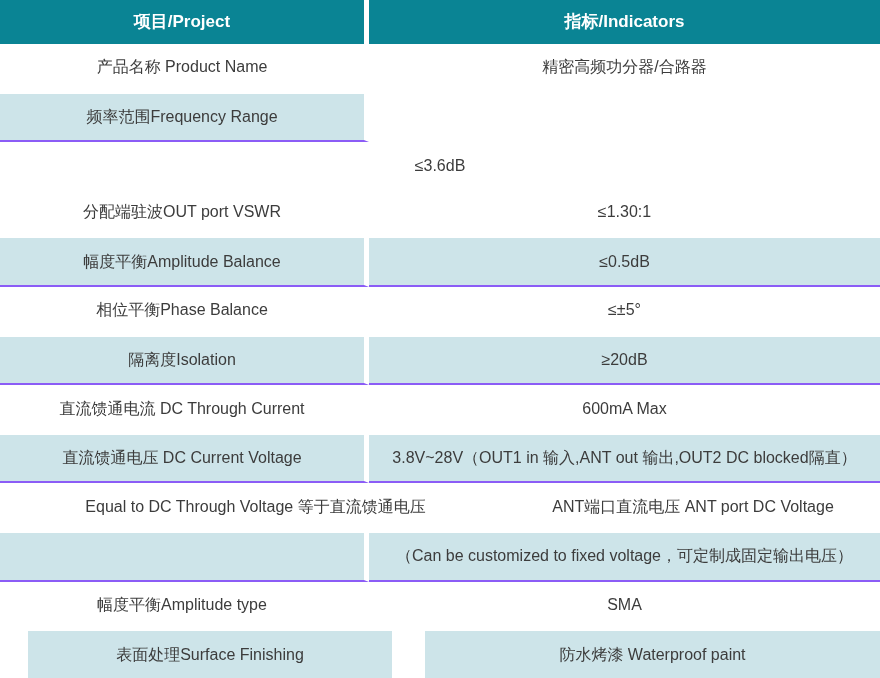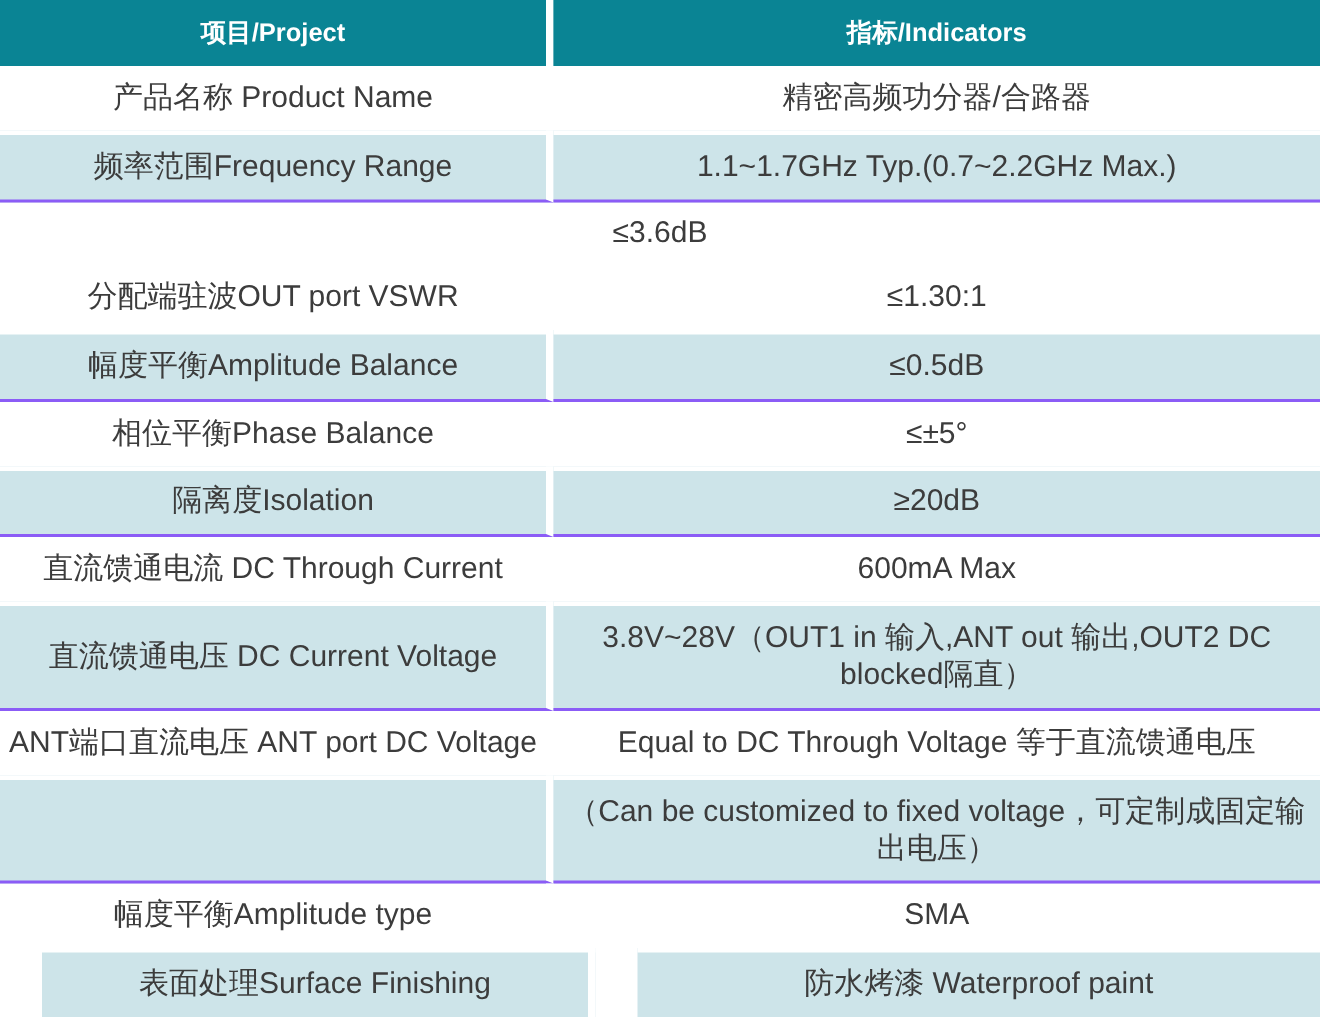--- a/index.html
+++ b/index.html
@@ -19,21 +19,21 @@
   }
   .spec-table{
     display:flex;flex-direction:column;
     width:880px;height:678px;background:#ffffff;
   }
   .row{display:flex;flex:1 1 auto;min-height:0;}
   .row.header{flex:0 0 44px;}
   .cell{
     display:flex;align-items:center;justify-content:center;
     text-align:center;
-    font-size:20px;
+    font-size:16px;
     line-height:1.25;
     padding:0 2px;
   }
   .cell.left{
     width:369px;flex:0 0 369px;
     border-right:5px solid #ffffff;
   }
   .cell.right{flex:1 1 auto;}
   .row.header .cell{
     background:var(--header-bg);
@@ -58,21 +58,20 @@
     <div class="cell right">指标/Indicators</div>
   </div>
 
   <div class="row">
     <div class="cell left">产品名称 Product Name</div>
     <div class="cell right">精密高频功分器/合路器</div>
   </div>
 
   <div class="row light">
     <div class="cell left">频率范围Frequency Range</div>
-    <div class="cell right">1.1~1.7GHz Typ.(0.7~2.2GHz Max.)</div>
   </div>
 
   <div class="row">
     <div class="cell right">≤3.6dB</div>
   </div>
 
 
   <div class="row">
     <div class="cell left">分配端驻波OUT port VSWR</div>
     <div class="cell right">≤1.30:1</div>
@@ -97,22 +96,22 @@
     <div class="cell left">直流馈通电流 DC Through Current</div>
     <div class="cell right">600mA Max</div>
   </div>
 
   <div class="row light">
     <div class="cell left">直流馈通电压 DC Current Voltage</div>
     <div class="cell right">3.8V~28V（OUT1 in 输入,ANT out 输出,OUT2 DC blocked隔直）</div>
   </div>
 
   <div class="row">
+    <div class="cell right">Equal to DC Through Voltage 等于直流馈通电压</div>
     <div class="cell left">ANT端口直流电压 ANT port DC Voltage</div>
-    <div class="cell right">Equal to DC Through Voltage 等于直流馈通电压</div>
   </div>
 
   <div class="row light">
     <div class="cell left"></div>
     <div class="cell right">（Can be customized to fixed voltage，可定制成固定输出电压）</div>
   </div>
 
   <div class="row">
     <div class="cell left">幅度平衡Amplitude type</div>
     <div class="cell right">SMA</div>

